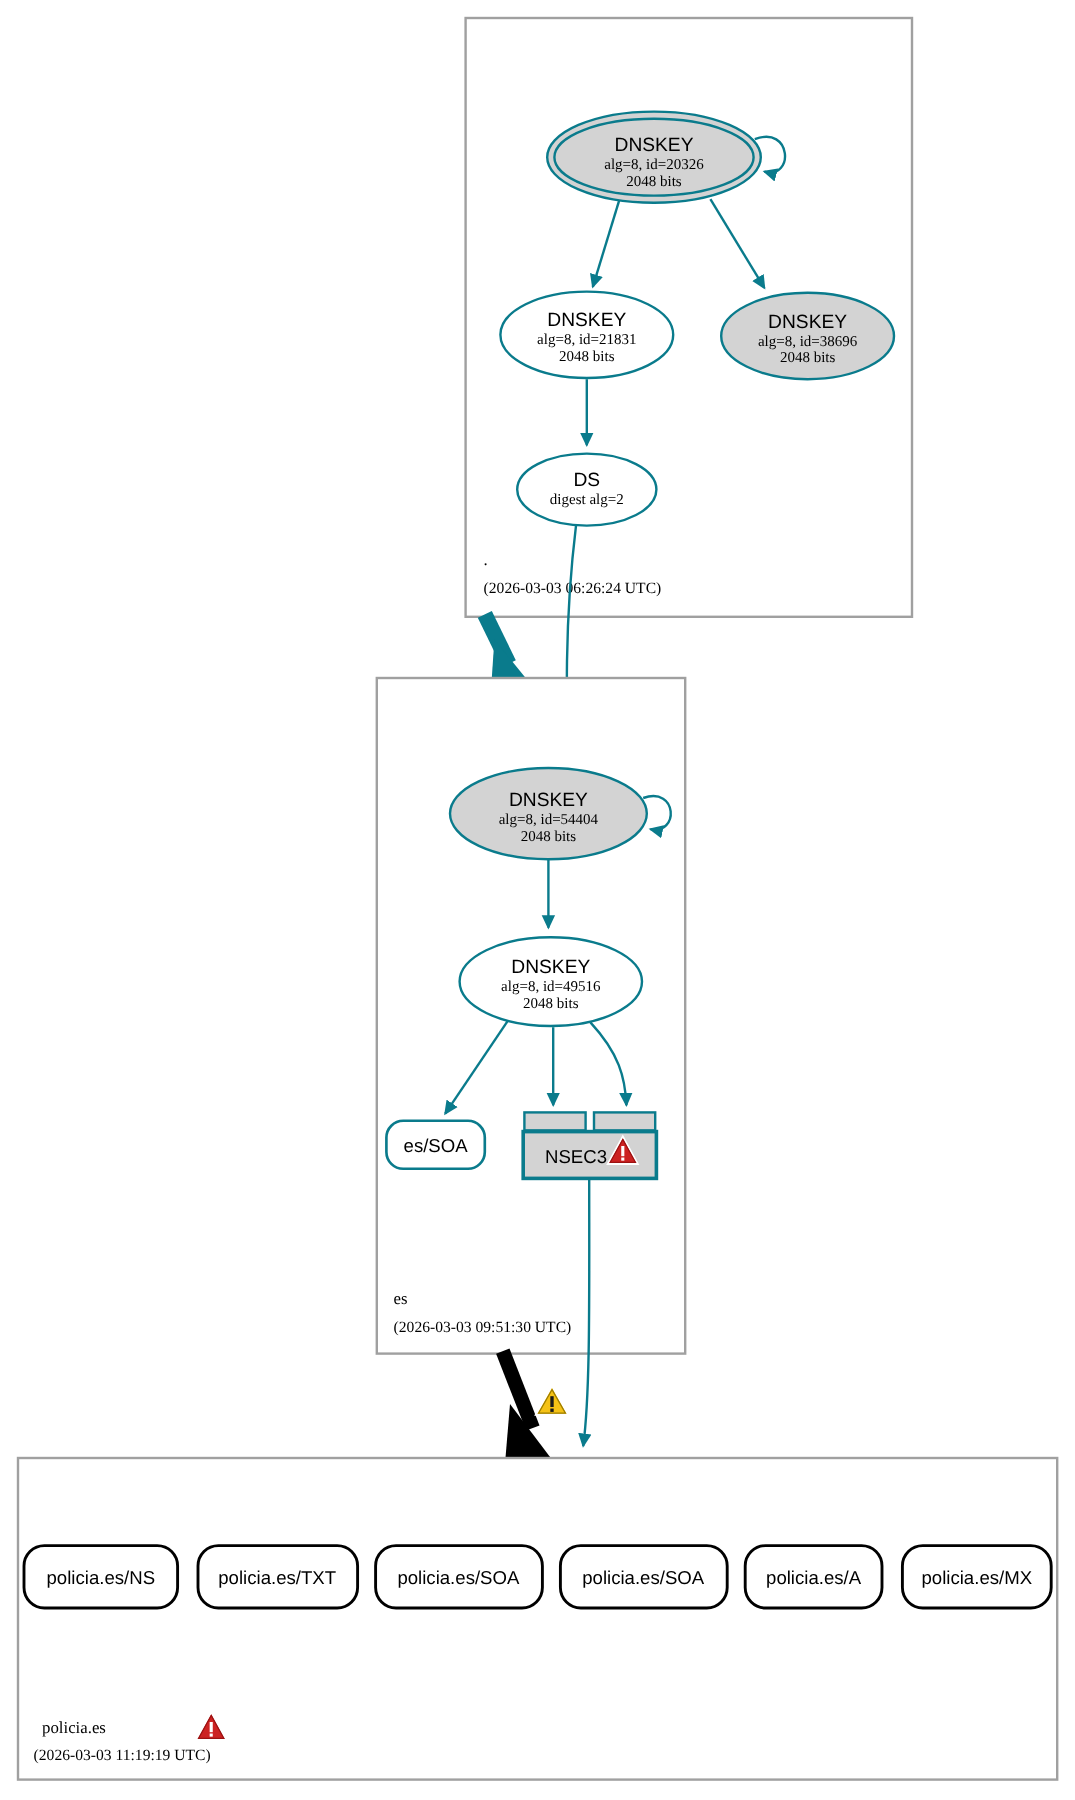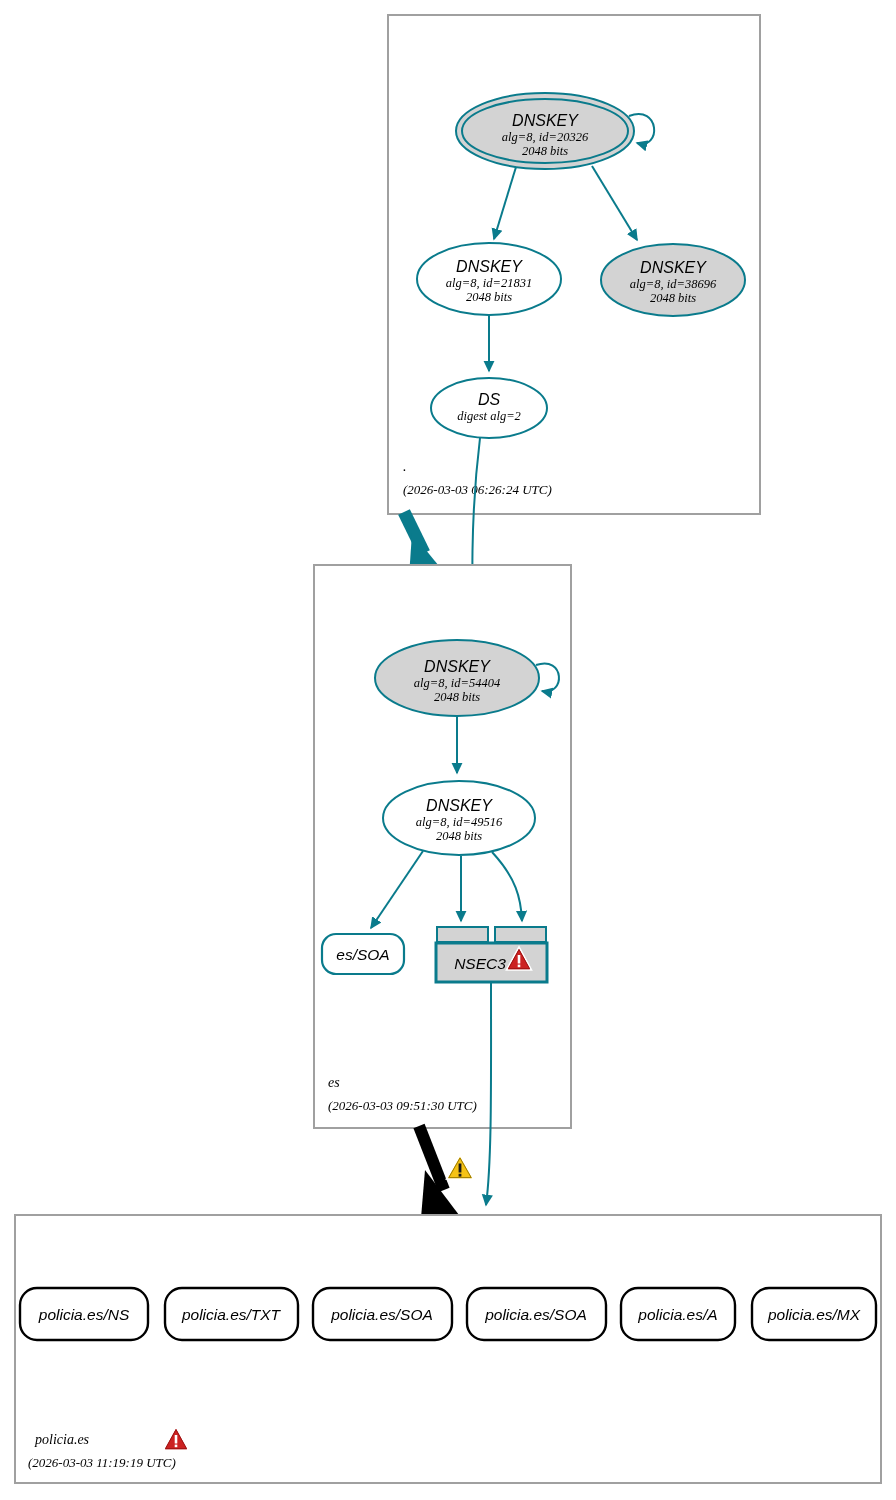--- a/index.html
+++ b/index.html
@@ -10,21 +10,20 @@
   body {
     width: 896px;
     height: 1500px;
     font-family: "Liberation Sans", sans-serif;
     overflow: hidden;
   }
   #diagram-root {
     position: relative;
     width: 896px;
     height: 1500px;
-    font-style: italic;
   }
   svg.dnsviz {
     display: block;
     width: 896px;
     height: 1500px;
   }
   text { dominant-baseline: auto; }
   .node-title {
     font-family: "Liberation Sans", sans-serif;
     font-size: 16px;

